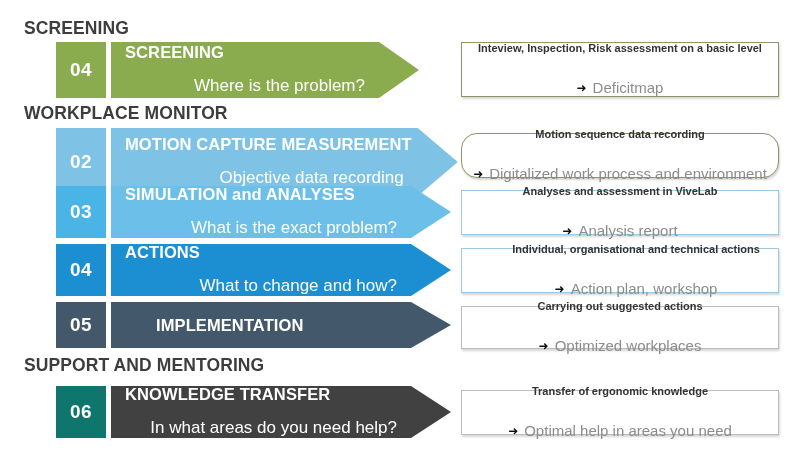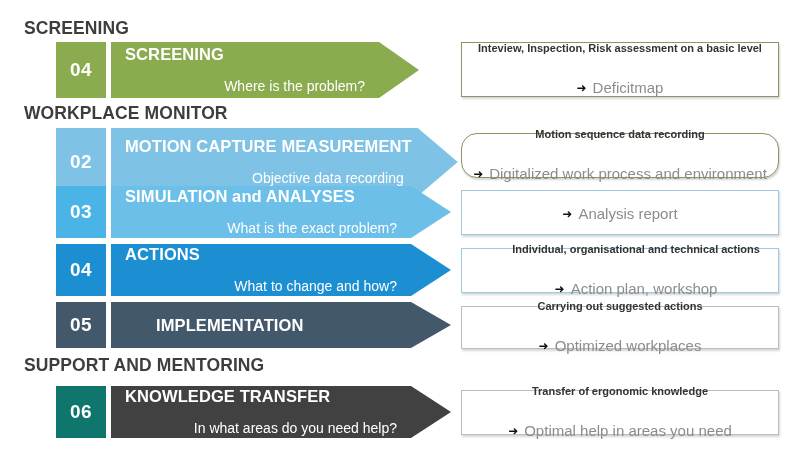--- a/index.html
+++ b/index.html
@@ -78,21 +78,21 @@
     color: #ffffff;
     font-size: 16.5px;
     font-weight: 700;
     letter-spacing: 0.1px;
     text-align: left;
     line-height: 1.15;
     white-space: nowrap;
   }
   .arrow-sub {
     color: #ffffff;
-    font-size: 14px;
+    font-size: 17px;
     font-weight: 400;
     text-align: right;
     line-height: 1.2;
     margin-top: 14px;
     padding-right: 8px;
     white-space: nowrap;
   }
   .row.single .arrow-text { justify-content: center; }
   .row.single .arrow-title { line-height: 1; margin-left: 31px; }
 
@@ -195,20 +195,21 @@
     <div class="arrow-wrap">
       <div class="arrow-shape" style="background:#6bbfe8;"></div>
       <div class="arrow-text">
         <div class="arrow-title">SIMULATION and ANALYSES</div>
         <div class="arrow-sub">What is the exact problem?</div>
       </div>
     </div>
   </div>
 
   <div class="desc-box" style="top:190px; height:45px; border-color:#9cc9e4;">
+    <div class="desc-title">Analyses and assessment in ViveLab</div>
     <div class="desc-sub-line">
       <span class="desc-arrow-icon">➜</span>
       <span class="desc-sub">Analysis report</span>
     </div>
   </div>
 
   <div class="row" style="top:244px; width:395px; height:52px;">
     <div class="num-box" style="background:#1b8fd1;">04</div>
     <div class="arrow-wrap">
       <div class="arrow-shape" style="background:#1b8fd1;"></div>

